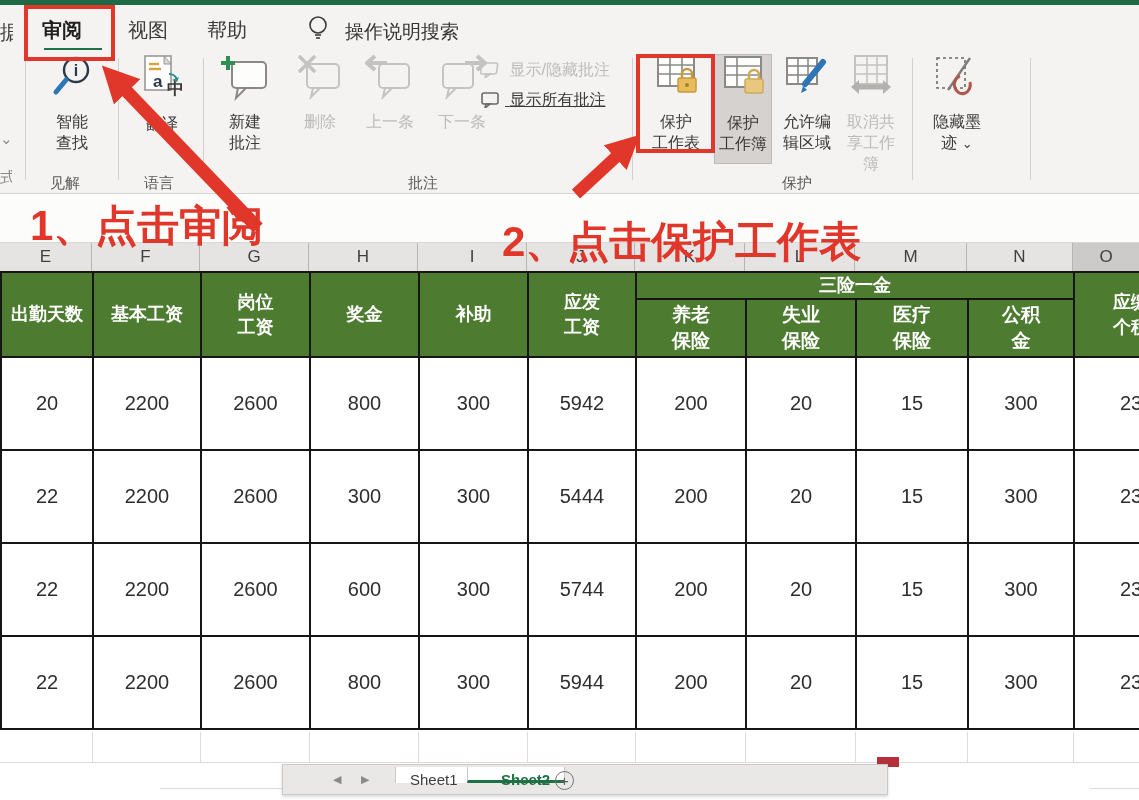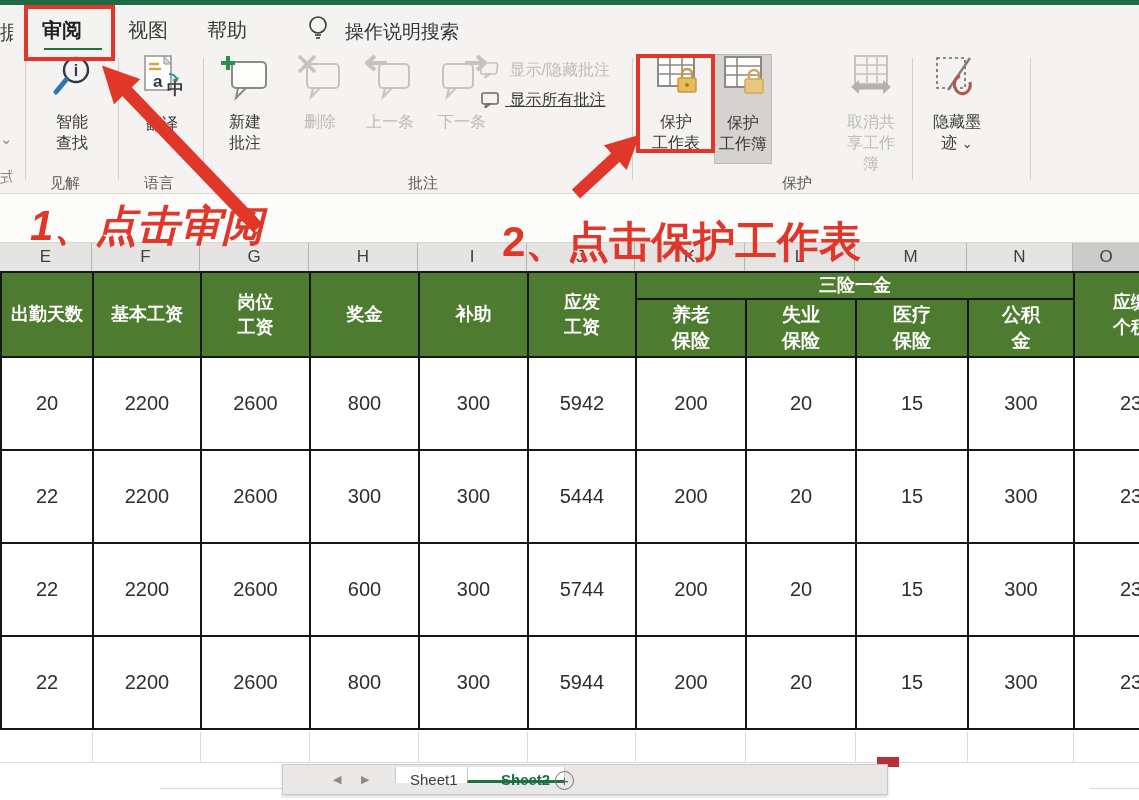--- a/index.html
+++ b/index.html
@@ -206,20 +206,35 @@
             <rect x="6" y="2" width="36" height="30" fill="#fdfdfc" stroke="#8b8986" stroke-width="2"></rect>
             <line x1="6" y1="11" x2="42" y2="11" stroke="#8b8986" stroke-width="1.6"></line>
             <line x1="6" y1="20" x2="42" y2="20" stroke="#8b8986" stroke-width="1.6"></line>
             <line x1="18" y1="2" x2="18" y2="32" stroke="#8b8986" stroke-width="1.6"></line>
             <rect x="26" y="24" width="18" height="14" rx="2" fill="#e8c87e" stroke="#cfa95a" stroke-width="1.5"></rect>
             <path d="M30 24 v-4 a5 5 0 0 1 10 0 v4" fill="none" stroke="#cfa95a" stroke-width="2.5"></path>
           </svg>
       </span>
       <span>保护</span><br>
       <span>工作簿</span>
+    </div>
+    <div class="bigbtn" style="left:776px; width:62px;">
+      <span class="ic">
+        <svg width="48" height="48" viewBox="0 0 48 48">
+            <rect x="4" y="4" width="30" height="26" fill="#fff" stroke="#8b8986" stroke-width="2"></rect>
+            <line x1="4" y1="12" x2="34" y2="12" stroke="#8b8986" stroke-width="1.6"></line>
+            <line x1="4" y1="21" x2="34" y2="21" stroke="#8b8986" stroke-width="1.6"></line>
+            <line x1="15" y1="4" x2="15" y2="30" stroke="#8b8986" stroke-width="1.6"></line>
+            <line x1="25" y1="4" x2="25" y2="30" stroke="#8b8986" stroke-width="1.6"></line>
+            <line x1="40" y1="8" x2="22" y2="30" stroke="#2e75b6" stroke-width="6" stroke-linecap="round"></line>
+            <path d="M20 32 l-2 7 l6 -3 z" fill="#2e75b6"></path>
+          </svg>
+      </span>
+      <span>允许编</span><br>
+      <span>辑区域</span>
     </div>
     <div class="bigbtn disabled" style="left:840px; width:62px;">
       <span class="ic">
         <svg width="48" height="48" viewBox="0 0 48 48">
             <rect x="8" y="2" width="32" height="28" fill="none" stroke="#c5c3c0" stroke-width="2"></rect>
             <line x1="8" y1="11" x2="40" y2="11" stroke="#c5c3c0" stroke-width="1.6"></line>
             <line x1="8" y1="20" x2="40" y2="20" stroke="#c5c3c0" stroke-width="1.6"></line>
             <line x1="20" y1="2" x2="20" y2="30" stroke="#c5c3c0" stroke-width="1.6"></line>
             <line x1="30" y1="2" x2="30" y2="30" stroke="#c5c3c0" stroke-width="1.6"></line>
             <line x1="10" y1="33" x2="38" y2="33" stroke="#b3b1ae" stroke-width="5"></line>
@@ -370,21 +385,21 @@
     <span class="navarrow" style="left:50px;">◀</span>
     <span class="navarrow" style="left:78px;">▶</span>
     <span class="stab" style="left:112px;">Sheet1</span>
     <span class="stab active" style="left:184px;padding-left:33px;">Sheet2</span>
     <span class="addsheet">+</span>
   </div>
 
   <div class="redbox" style="left:24px; top:5px; width:91px; height:56px;"></div>
   <div class="redbox" style="left:636px; top:54px; width:79px; height:99px;"></div>
 
-  <div class="redtext" style="left:30px; top:198px; font-size:42px;font-style:italic;">1、点击审阅</div>
+  <div class="redtext" style="left:30px; top:198px; font-size:42px;">1、点击审阅</div>
   <div class="redtext" style="left:502px; top:214px; font-size:42px;">2、点击保护工作表</div>
 
   <svg class="overlay" width="1139" height="800">
     <defs>
       <marker id="ah" viewBox="0 0 10 10" refX="6" refY="5" markerWidth="2.8" markerHeight="2.8" orient="auto">
         <polygon points="0,0 10,5 0,10" fill="#e0372a"></polygon>
       </marker>
     </defs>
     <line x1="258" y1="228" x2="112" y2="76" stroke="#e0372a" stroke-width="13" marker-end="url(#ah)"></line>
     <line x1="576" y1="194" x2="630" y2="144" stroke="#e0372a" stroke-width="12" marker-end="url(#ah)"></line>

